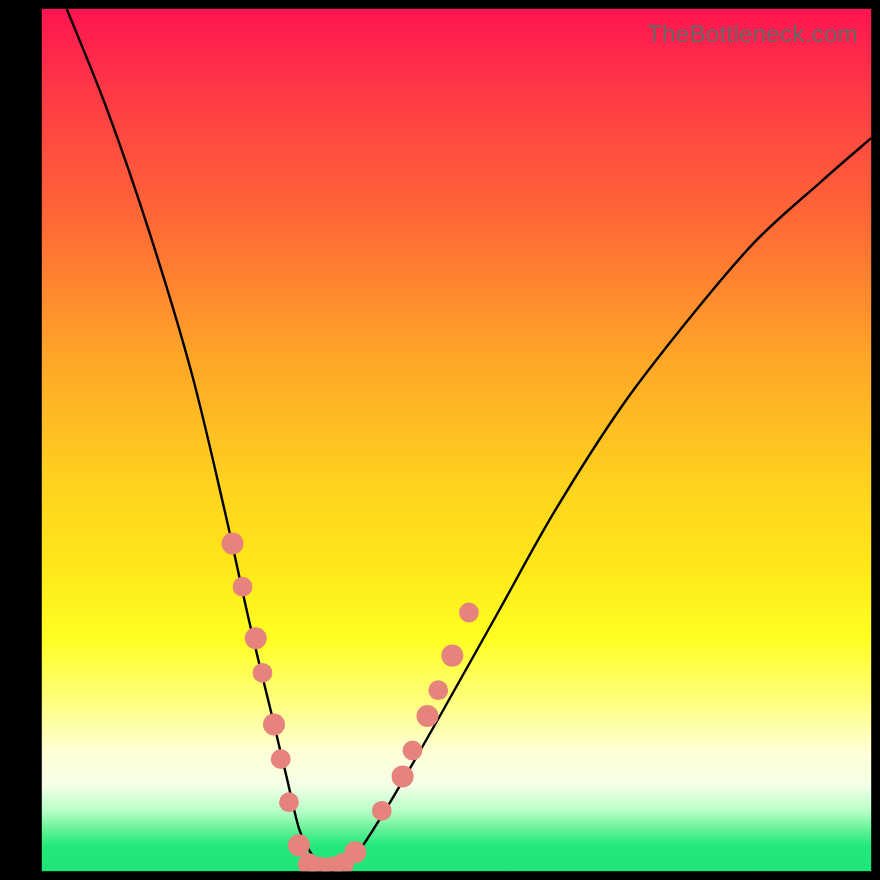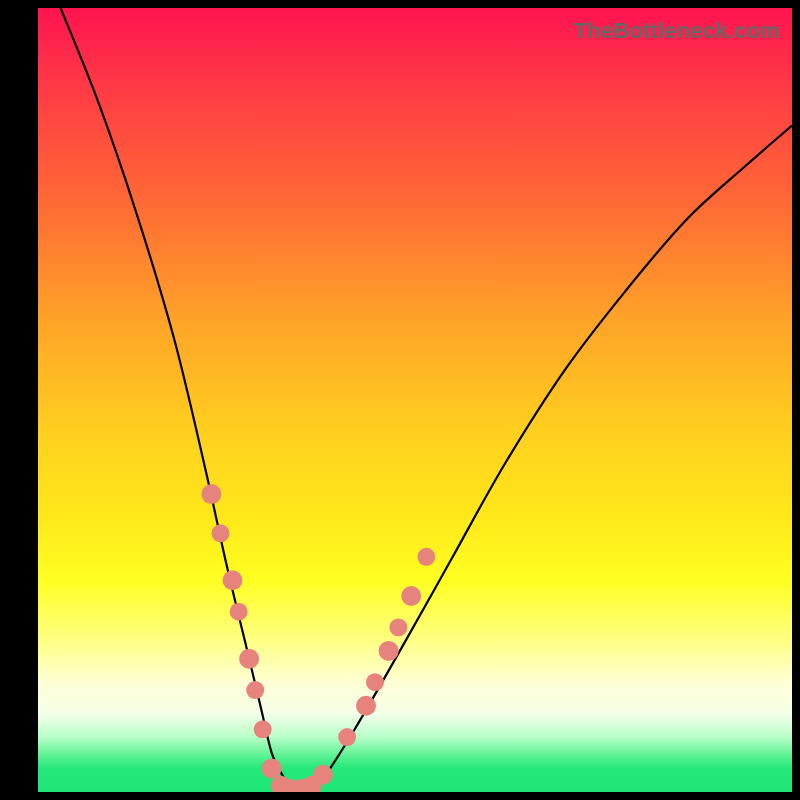--- a/index.html
+++ b/index.html
@@ -40,21 +40,21 @@
       #24e87a 97%,
       #1ee676 100%
     );
   }
   .watermark {
     position: absolute;
     top: 10px;
     right: 12px;
     color: #666;
     font-size: 22px;
-    font-weight: 700;
+    font-weight: 400;
     letter-spacing: 0.2px;
     z-index: 5;
   }
   svg.curve {
     position: absolute;
     left: 0;
     top: 0;
     width: 754px;
     height: 784px;
   }

